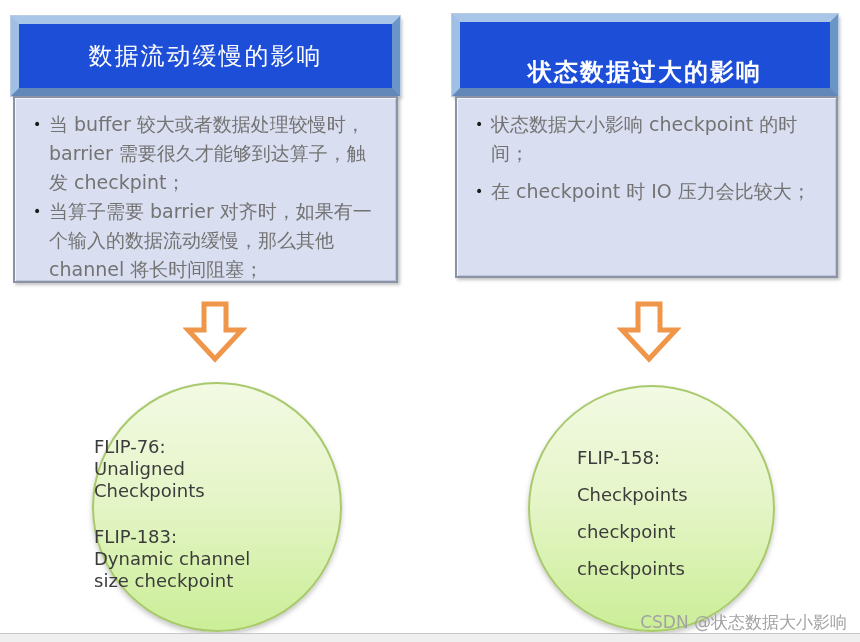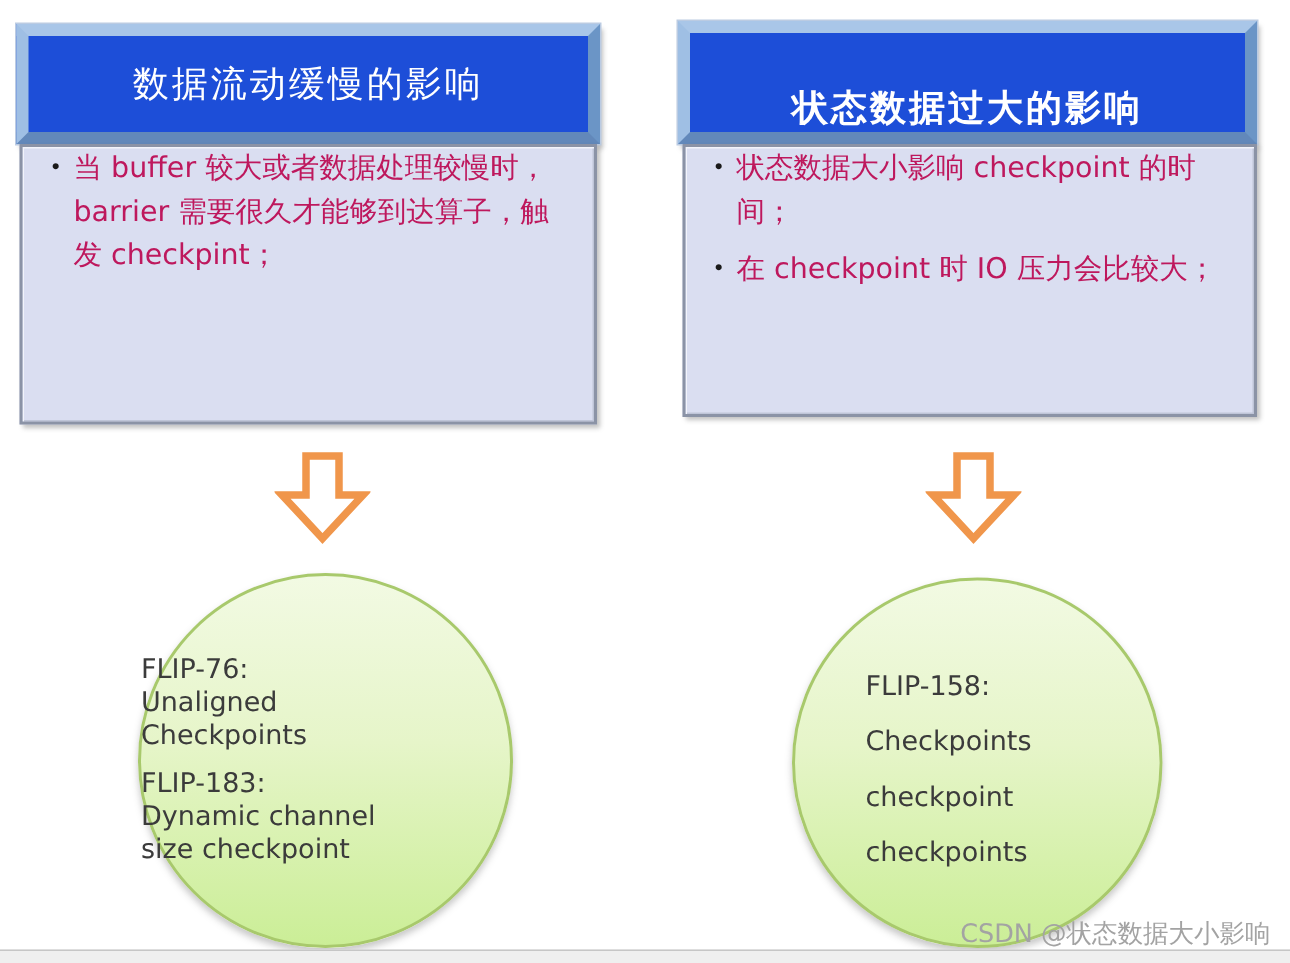--- a/index.html
+++ b/index.html
@@ -21,60 +21,63 @@
   }
   .header-box .title{font-size:24px;letter-spacing:2px;white-space:nowrap;}
   .header-left{left:11px;top:16px;width:389px;height:80px;}
   .header-right{left:452px;top:14px;width:386px;height:82px;align-items:flex-end;}
   .header-right .title{font-weight:bold;}
   
   .body-box{
     position:absolute;box-sizing:border-box;background:#DADEF1;
     border:2px solid #8B93A6;
     box-shadow:inset 1px 1px 0 #F2F4FB, inset -1px -1px 0 #BFC5D8, 2px 2px 3px rgba(120,120,120,.45);
-    color:#be185d;font-size:19px;
-    padding:0 12px 0 14px;
+    color:#737373;font-size:19px;
+    padding:12px 12px 0 14px;
   }
   .body-left{left:13px;top:96px;width:385px;height:187px;}
   .body-right{left:455px;top:96px;width:383px;height:182px;}
   .bullet-item{position:relative;padding-left:20px;line-height:29px;}
   .bullet-item::before{content:"•";position:absolute;left:4px;top:0;font-size:14px;line-height:29px;color:#1a1a1a;}
   .body-right .bullet-item{margin-bottom:9px;}
   
   .arrow{position:absolute;width:64px;height:64px;}
   .arrow-left{left:183px;top:300px;}
   .arrow-right{left:617px;top:300px;}
   
   .circle{
     position:absolute;border-radius:50%;box-sizing:border-box;
     background:linear-gradient(180deg,#F2FAE3 0%,#E6F5C9 45%,#CBEE97 100%);
     border:2px solid #A8C96C;
     box-shadow:0 3px 5px rgba(130,130,130,.45);
     color:#3b3b3b;font-size:18px;
   }
   .circle-left{left:92px;top:382px;width:250px;height:250px;text-align:left;padding-top:52px;}
   .circle-left .line{line-height:22px;}
-  .circle-left .line:nth-child(4){margin-top:10px;}
+  .circle-left .line:nth-child(4){margin-top:24px;}
   .circle-right{left:528px;top:385px;width:247px;height:247px;text-align:left;padding:52px 0 0 47px;}
   .circle-right .line{line-height:37px;}
   
   .watermark{position:absolute;right:13px;top:611px;font-size:17px;color:#A3A3A3;white-space:nowrap;}
   .bottom-bar{position:absolute;left:0;top:633px;width:860px;height:9px;background:#EFEFEF;border-top:1px solid #C6C6C6;box-sizing:border-box;}
 </style>
 </head>
 <body>
 
 <div class="page">
 
   <div class="header-box header-left">
     <span class="title">数据流动缓慢的影响</span>
   </div>
   <div class="body-box body-left">
     <div class="bullet-item">
       <span>当 buffer 较大或者数据处理较慢时，barrier 需要很久才能够到达算子，触发 checkpint；</span>
+    </div>
+    <div class="bullet-item">
+      <span>当算子需要 barrier 对齐时，如果有一个输入的数据流动缓慢，那么其他 channel 将长时间阻塞；</span>
     </div>
   </div>
 
   <div class="header-box header-right">
     <span class="title">状态数据过大的影响</span>
   </div>
   <div class="body-box body-right">
     <div class="bullet-item">
       <span>状态数据大小影响 checkpoint 的时间；</span>
     </div>

